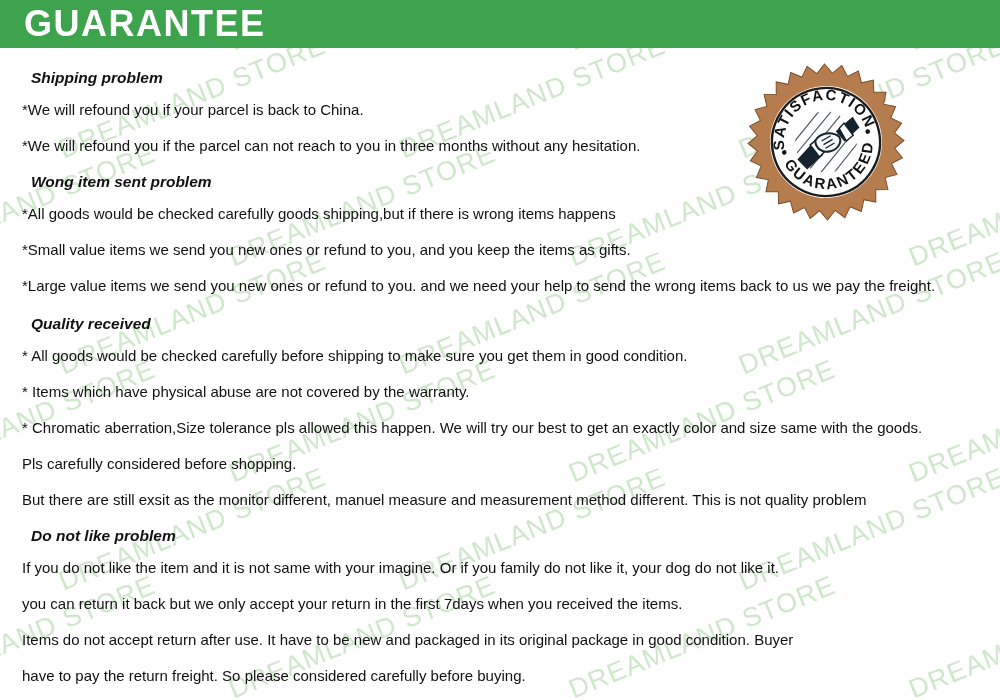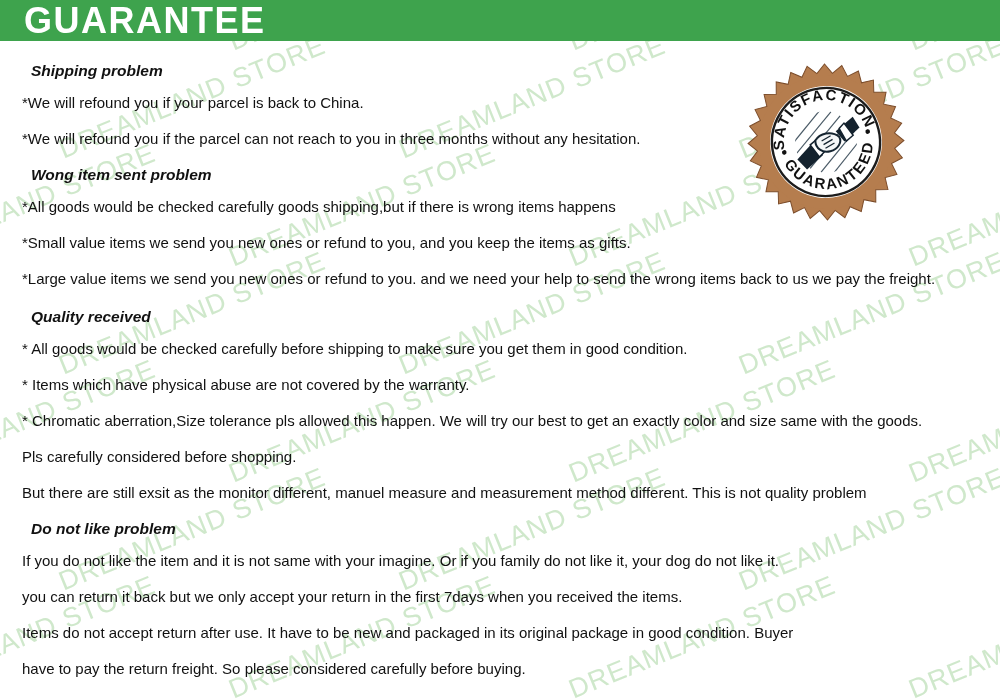--- a/index.html
+++ b/index.html
@@ -12,21 +12,21 @@
     position:relative;width:1000px;height:700px;overflow:hidden;background:#fff;
     font-family:"Liberation Sans",sans-serif;color:#111;
   }
   .watermark-layer{position:absolute;inset:0;z-index:0;pointer-events:none;}
   .wm{
     position:absolute;white-space:nowrap;color:var(--wm);
     font-size:27px;letter-spacing:1px;transform:rotate(-22deg);
     font-weight:normal;
   }
   .banner{
-    position:relative;z-index:2;height:41px;background:var(--green);
+    position:relative;z-index:2;height:48px;background:var(--green);
     display:flex;align-items:center;
   }
   .banner h1{
     margin:0 0 0 24px;color:#fff;font-size:36px;font-weight:bold;
     letter-spacing:1.5px;line-height:48px;
   }
   .content{position:relative;z-index:1;padding:0 0 0 14px;overflow:hidden;}
   section{margin-top:12px;}
   section:first-of-type{margin-top:20px;}
   section:nth-of-type(3){margin-top:14px;}

